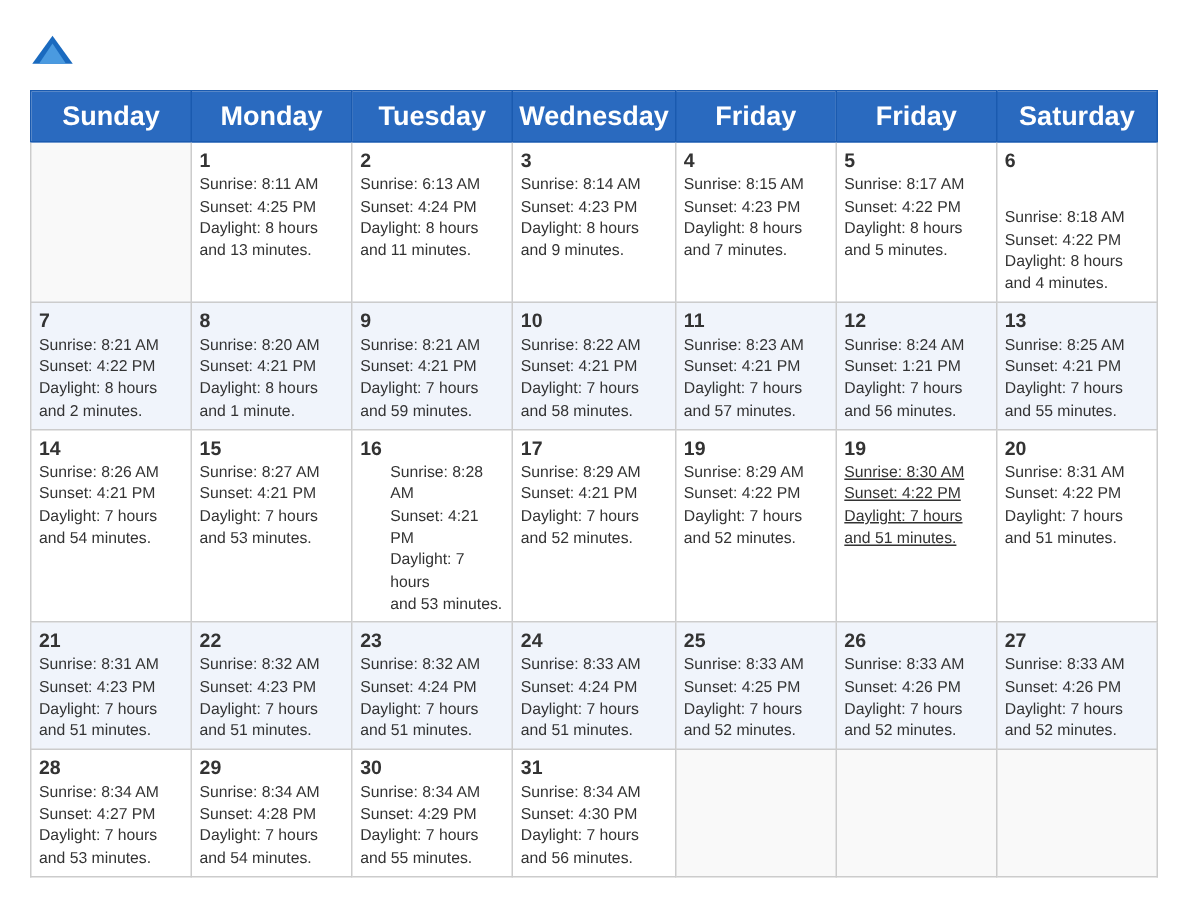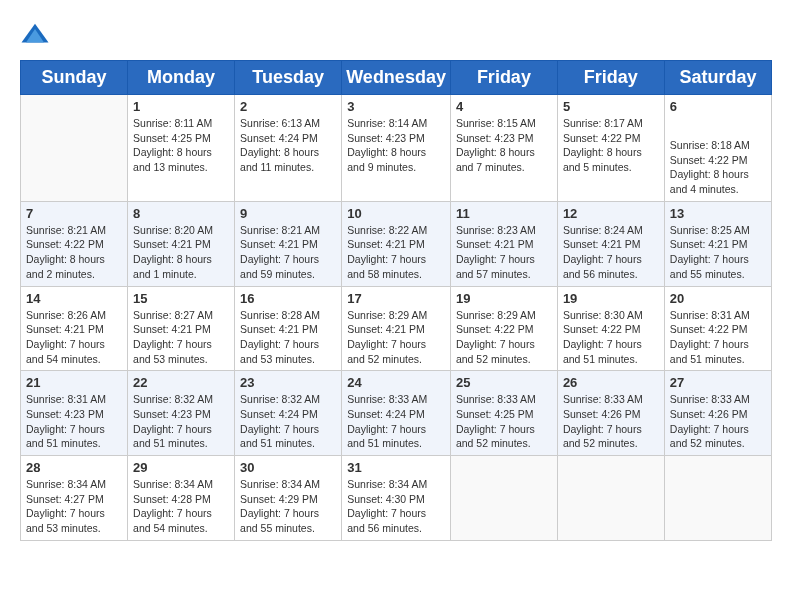--- a/index.html
+++ b/index.html
@@ -193,21 +193,21 @@
         <td>
           <span class="day-number">11</span>
           <div class="cell-info" style="white-space: pre-line;">Sunrise: 8:23 AM
 Sunset: 4:21 PM
 Daylight: 7 hours
 and 57 minutes.</div>
         </td>
         <td>
           <span class="day-number">12</span>
           <div class="cell-info" style="white-space: pre-line;">Sunrise: 8:24 AM
-Sunset: 4:21 PM
+Sunset: 1:21 PM
 Daylight: 7 hours
 and 56 minutes.</div>
         </td>
         <td>
           <span class="day-number">13</span>
           <div class="cell-info" style="white-space: pre-line;">Sunrise: 8:25 AM
 Sunset: 4:21 PM
 Daylight: 7 hours
 and 55 minutes.</div>
         </td>
@@ -222,42 +222,42 @@
         </td>
         <td>
           <span class="day-number">15</span>
           <div class="cell-info" style="white-space: pre-line;">Sunrise: 8:27 AM
 Sunset: 4:21 PM
 Daylight: 7 hours
 and 53 minutes.</div>
         </td>
         <td>
           <span class="day-number">16</span>
-          <div class="cell-info" style="white-space: pre-line;">Sunrise: 8:28 AM
+          <div class="cell-info" style="white-space: pre-line; margin-left: 20px;">Sunrise: 8:28 AM
 Sunset: 4:21 PM
 Daylight: 7 hours
 and 53 minutes.</div>
         </td>
         <td>
           <span class="day-number">17</span>
           <div class="cell-info" style="white-space: pre-line;">Sunrise: 8:29 AM
 Sunset: 4:21 PM
 Daylight: 7 hours
 and 52 minutes.</div>
         </td>
         <td>
           <span class="day-number">19</span>
           <div class="cell-info" style="white-space: pre-line;">Sunrise: 8:29 AM
 Sunset: 4:22 PM
 Daylight: 7 hours
 and 52 minutes.</div>
         </td>
         <td>
           <span class="day-number">19</span>
-          <div class="cell-info" style="white-space: pre-line;">Sunrise: 8:30 AM
+          <div class="cell-info" style="white-space: pre-line; text-decoration: underline;">Sunrise: 8:30 AM
 Sunset: 4:22 PM
 Daylight: 7 hours
 and 51 minutes.</div>
         </td>
         <td>
           <span class="day-number">20</span>
           <div class="cell-info" style="white-space: pre-line;">Sunrise: 8:31 AM
 Sunset: 4:22 PM
 Daylight: 7 hours
 and 51 minutes.</div>

